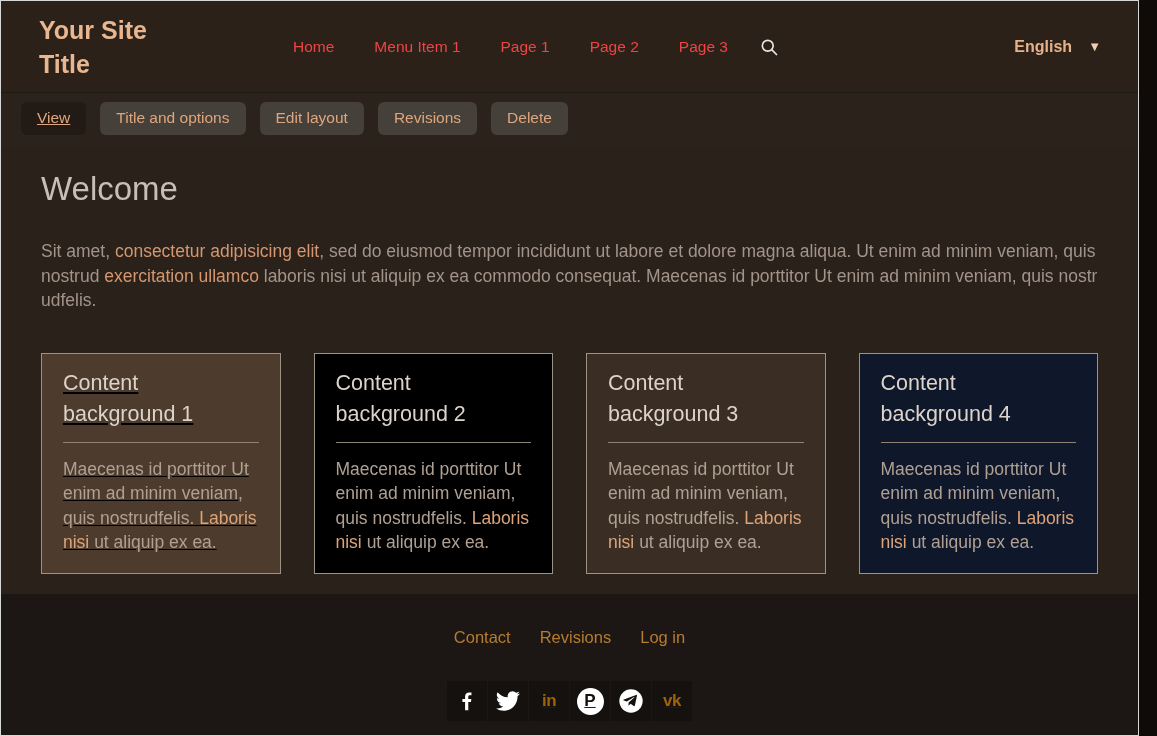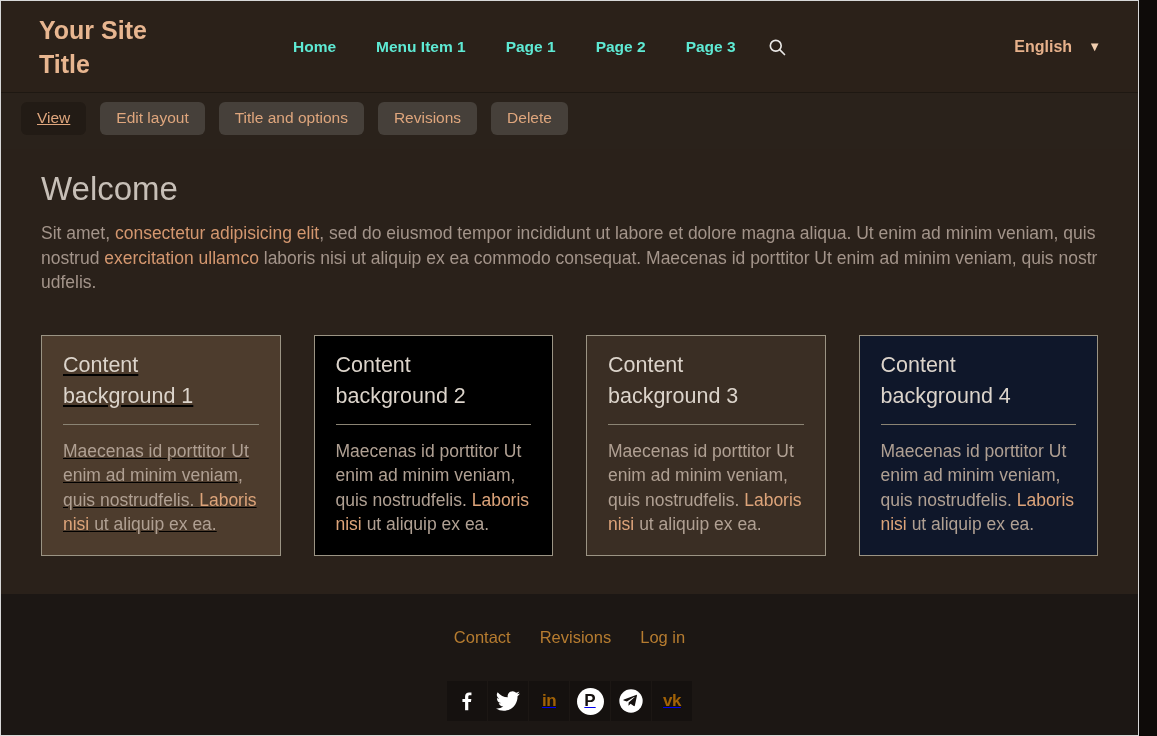--- a/index.html
+++ b/index.html
@@ -25,21 +25,21 @@
     width: 132px;
     font-size: 25px; font-weight: 700; line-height: 34px;
     color: #e8b690; cursor: pointer;
   }
   nav.main-nav {
     display: flex; gap: 40px;
     margin-left: 122px;
     align-items: center;
   }
   .nav-item {
-    font-size: 15.5px; font-weight: 700; color: #5eead4;
+    font-size: 15.5px; font-weight: 400; color: #ef4444;
     text-decoration: none; cursor: pointer; white-space: nowrap;
   }
   .search-btn { margin-left: 31px; display: flex; align-items: center; cursor: pointer; }
   .search-btn svg { display: block; }
   .lang {
     margin-left: auto; display: flex; align-items: center; gap: 16px;
     cursor: pointer;
   }
   .lang .lang-label { font-size: 16px; font-weight: 700; color: #e7b18b; }
   .lang .caret { font-size: 13px; color: #f0cdae; }
@@ -61,21 +61,21 @@
     text-decoration: underline;
   }
 
   
   main { flex: 1 1 auto; padding: 0 40px; background: #2a211a; }
   h1.welcome {
     margin-top: 21px;
     font-size: 33px; font-weight: 400; color: #c7bfb7;
   }
   p.intro {
-    margin-top: 13px; max-width: 1105px;
+    margin-top: 31px; max-width: 1105px;
     font-size: 17.5px; line-height: 24.5px; color: #a3948a;
   }
   a.text-link { color: #d4976f; text-decoration: none; cursor: pointer; }
   .cards { display: flex; gap: 33px; margin-top: 40px; }
   .card {
     flex: 1 1 0; border: 1px solid #9b9484;
     padding: 14px 21px 18px;
   }
   .card h3 {
     font-size: 21.5px; font-weight: 400; line-height: 31px;
@@ -134,22 +134,22 @@
       </svg>
     </span>
     <div class="lang">
       <span class="lang-label">English</span>
       <span class="caret">▼</span>
     </div>
   </header>
 
   <div class="tabbar">
       <a class="tab active" href="#">View</a>
+      <a class="tab" href="#">Title and options</a>
       <a class="tab" href="#">Edit layout</a>
-      <a class="tab" href="#">Title and options</a>
       <a class="tab" href="#">Revisions</a>
       <a class="tab" href="#">Delete</a>
     </div>
 
   <main>
     <h1 class="welcome">Welcome</h1>
     <p class="intro"><span>Sit amet, </span><a class="text-link" href="#">consectetur adipisicing elit</a><span>, sed do eiusmod tempor incididunt ut labore et dolore magna aliqua. Ut enim ad minim veniam, quis nostrud </span><a class="text-link" href="#">exercitation ullamco</a><span> laboris nisi ut aliquip ex ea commodo consequat. Maecenas id porttitor Ut enim ad minim veniam, quis nostr udfelis.</span></p>
     <div class="cards">
         <div class="card" style="background: rgb(77, 60, 45); text-decoration: underline;">
           <h3>Content background 1</h3>

